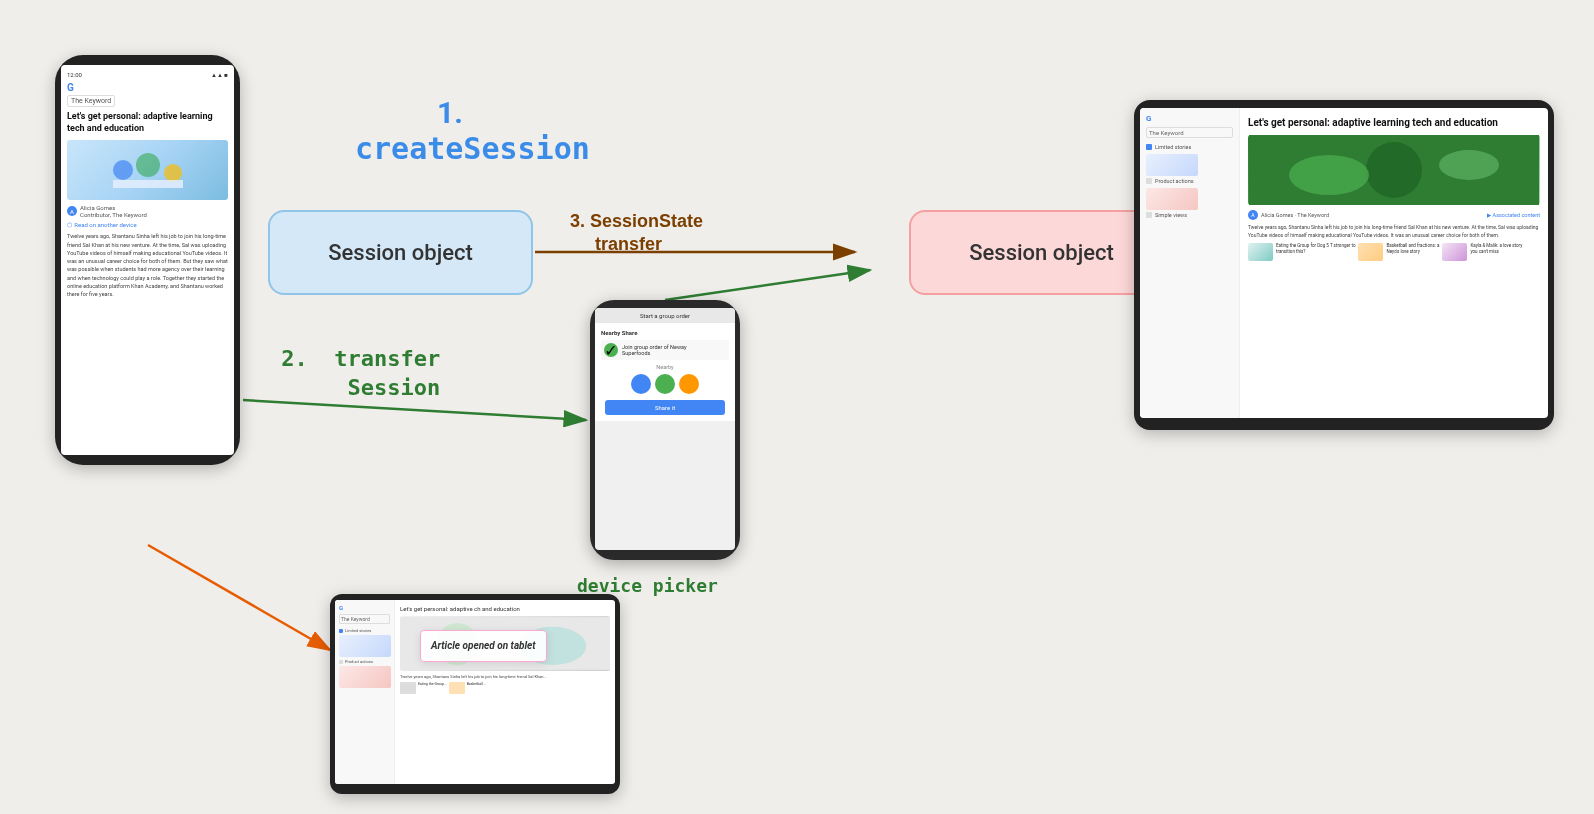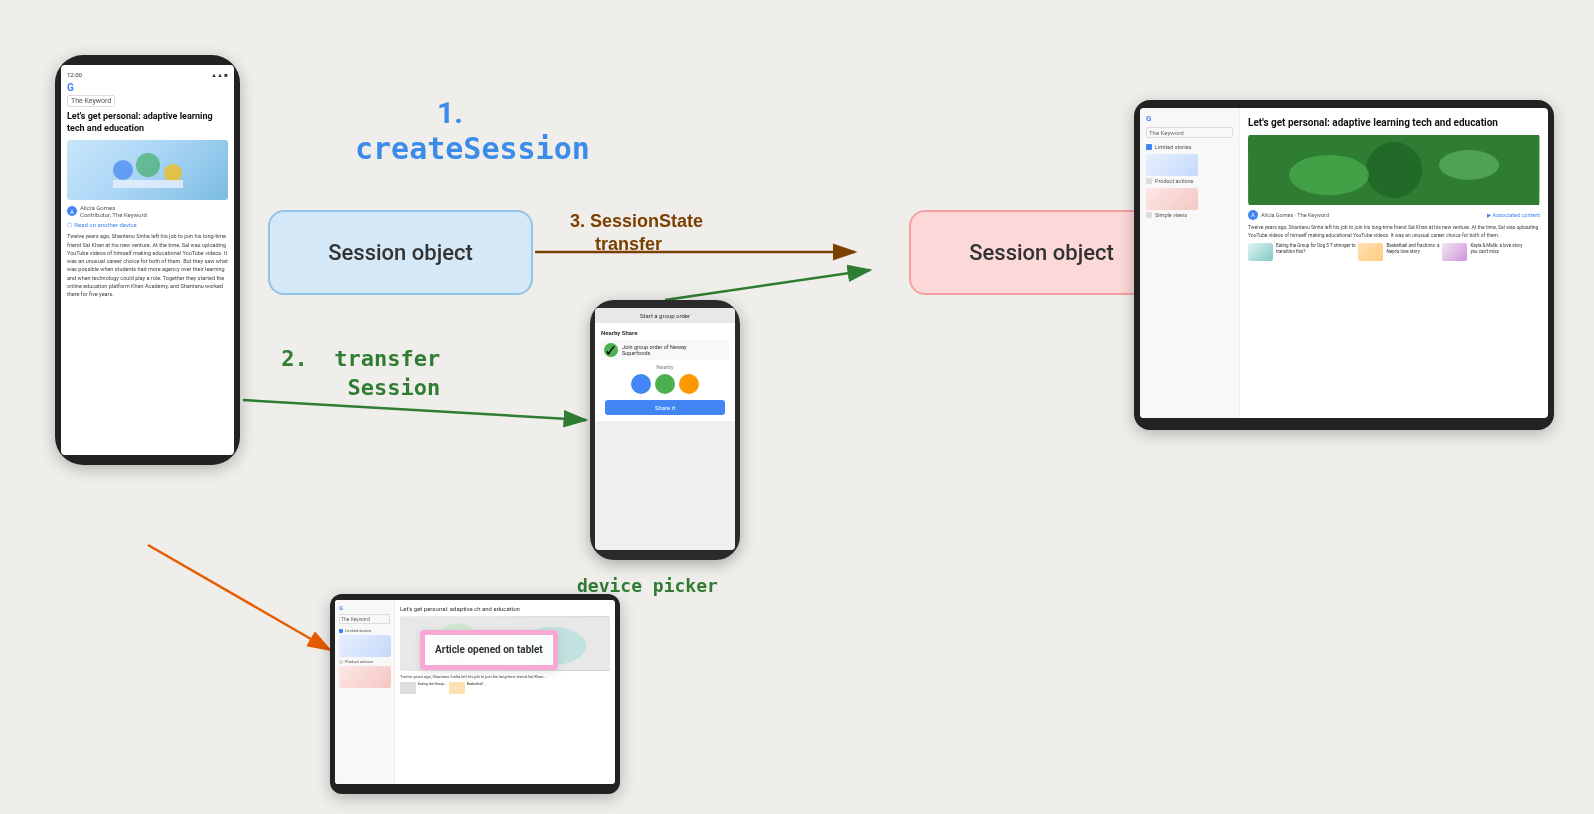--- a/index.html
+++ b/index.html
@@ -406,29 +406,30 @@
       margin-bottom: 3px;
       display: flex;
       align-items: center;
       justify-content: center;
     }
     .tb-article-opened {
       position: absolute;
       top: 30px;
       left: 25px;
       background: rgba(255,255,255,0.92);
-      border: 5px solid #f9a8d4;
+      border: 1px solid #f9a8d4;
       border-radius: 4px;
       padding: 8px 10px;
       font-size: 10px;
       font-weight: bold;
       color: #333;
       text-align: center;
       line-height: 1.4;
       box-shadow: 0 2px 8px rgba(0,0,0,0.1);
+      font-style: italic;
     }
     .tb-body {
       font-size: 4px;
       color: #444;
       line-height: 1.5;
     }
     .tb-thumb-row {
       display: flex;
       gap: 2px;
       margin-top: 2px;

